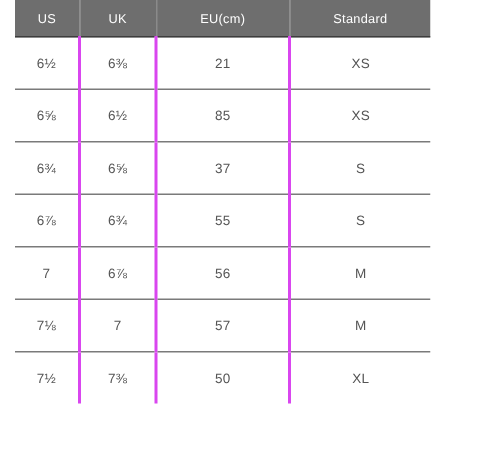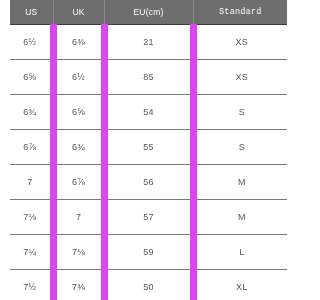--- a/index.html
+++ b/index.html
@@ -41,31 +41,31 @@
     font-size: 8.5px;
     font-weight: normal;
     height: 24px;
     line-height: 24px;
     padding: 0;
     border-right: 1px solid #8a8a8a;
     border-bottom: 1px solid #3d3d3d;
     letter-spacing: 0.2px;
     vertical-align: middle;
   }
-  thead th:last-child { border-right: none; font-family: Liberation Mono, monospace; }
+  thead th:last-child { border-right: none; }
 
   tbody td {
     height: 34px;
     padding: 0;
     text-align: center;
     vertical-align: middle;
     font-size: 9px;
     color: #555555;
     background: #ffffff;
-    border-right: 7px solid #d946ef;
+    border-right: 2px solid #d946ef;
     border-bottom: 1px solid #7a7a7a;
     letter-spacing: 0.2px;
   }
   tbody td:last-child { border-right: none; margin-top: 27px; }
   tbody tr:last-child td { border-bottom: none; }
 
   .cell-text {
     display: inline-block;
     white-space: nowrap;
   }
@@ -106,21 +106,21 @@
       </tr>
       <tr>
         <td><span class="cell-text">6⅝</span></td>
         <td><span class="cell-text">6½</span></td>
         <td><span class="cell-text">85</span></td>
         <td><span class="cell-text">XS</span></td>
       </tr>
       <tr>
         <td><span class="cell-text">6¾</span></td>
         <td><span class="cell-text">6⅝</span></td>
-        <td><span class="cell-text">54</span></td>
+        <td><span class="cell-text">37</span></td>
         <td><span class="cell-text">S</span></td>
       </tr>
       <tr>
         <td><span class="cell-text">6⅞</span></td>
         <td><span class="cell-text">6¾</span></td>
         <td><span class="cell-text">55</span></td>
         <td><span class="cell-text">S</span></td>
       </tr>
       <tr>
         <td><span class="cell-text">7</span></td>
@@ -128,26 +128,20 @@
         <td><span class="cell-text">56</span></td>
         <td><span class="cell-text">M</span></td>
       </tr>
       <tr>
         <td><span class="cell-text">7⅛</span></td>
         <td><span class="cell-text">7</span></td>
         <td><span class="cell-text">57</span></td>
         <td><span class="cell-text">M</span></td>
       </tr>
       <tr>
-        <td><span class="cell-text">7¼</span></td>
-        <td><span class="cell-text">7⅛</span></td>
-        <td><span class="cell-text">59</span></td>
-        <td><span class="cell-text">L</span></td>
-      </tr>
-      <tr>
         <td><span class="cell-text">7½</span></td>
         <td><span class="cell-text">7⅜</span></td>
         <td><span class="cell-text">50</span></td>
         <td><span class="cell-text">XL</span></td>
       </tr>
     </tbody>
   </table>
 </div>
 
 </body></html>

